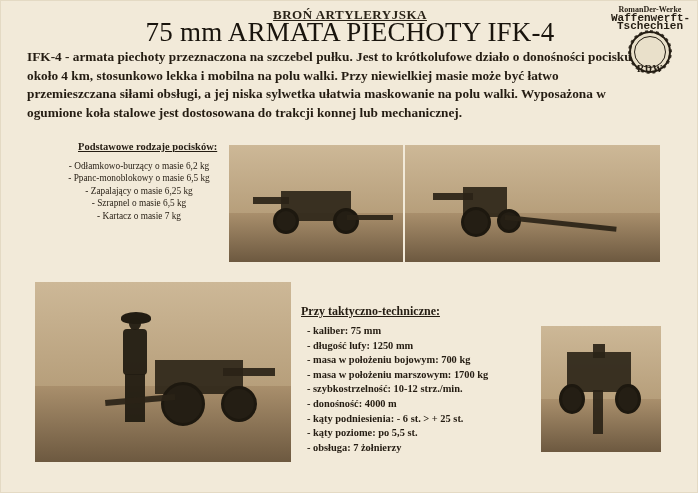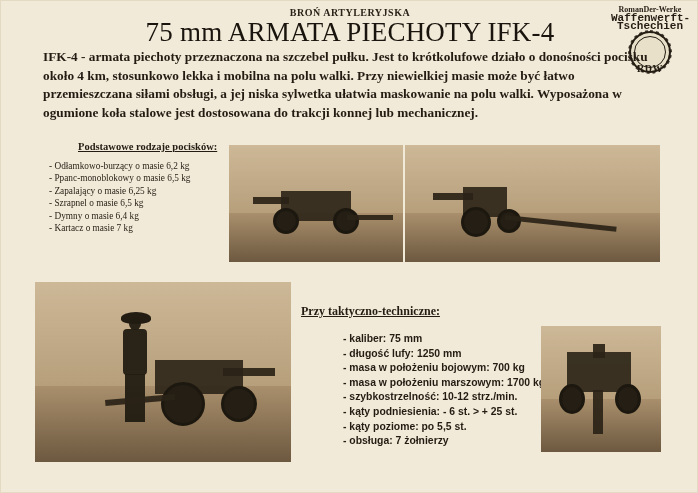--- a/index.html
+++ b/index.html
@@ -21,23 +21,24 @@
   }
   
   .kicker {
     position: absolute;
     top: 6px;
     left: 0;
     width: 698px;
     text-align: center;
     font-family: "Liberation Serif", serif;
     font-weight: bold;
-    font-size: 10px;
+    font-size: 13px;
     letter-spacing: 0.5px;
     color: #2a2318;
+    text-decoration: underline;
   }
   .title {
     position: absolute;
     top: 16px;
     left: 0;
     width: 698px;
     text-align: center;
     font-family: "Liberation Serif", serif;
     font-weight: normal;
     font-size: 27px;
@@ -108,21 +109,21 @@
     font-size: 10px;
     font-weight: bold;
     color: #241d13;
     letter-spacing: 0.5px;
     margin-top: 18px;
   }
   
   .intro {
     position: absolute;
     top: 47px;
-    left: 42px;
+    left: 26px;
     width: 612px;
     font-family: "Liberation Serif", serif;
     font-size: 13.3px;
     line-height: 18.5px;
     font-weight: bold;
     color: #241c12;
     text-align: left;
   }
   
   .ammo-heading {
@@ -139,43 +140,42 @@
   .ammo-list {
     position: absolute;
     top: 159px;
     left: 48px;
     width: 180px;
     font-family: "Liberation Serif", serif;
     font-size: 9.3px;
     line-height: 12.4px;
     color: #241c12;
   }
-  .ammo-list div { white-space: nowrap; }
+  .ammo-list div { white-space: nowrap; text-align: center; }
   
   .specs-heading {
     position: absolute;
     top: 303px;
     left: 300px;
     font-family: "Liberation Serif", serif;
     font-size: 12px;
     font-weight: bold;
     text-decoration: underline;
     color: #241c12;
   }
   .specs-list {
     position: absolute;
-    top: 331px;
+    top: 323px;
     left: 306px;
     width: 250px;
-    font-family: Liberation Sans, sans-serif;
+    font-family: Liberation Serif, serif;
     font-size: 10.4px;
     line-height: 14.6px;
     font-weight: bold;
     color: #241c12;
-    margin-left: 36px;
   }
   .specs-list div { white-space: nowrap; }
   
   .photo {
     position: absolute;
     overflow: hidden;
     background: #9c8466;
   }
   .photo .sky {
     position: absolute;
@@ -246,31 +246,31 @@
   </div>
 
   <div class="intro">IFK-4 - armata piechoty przeznaczona na szczebel pułku. Jest to krótkolufowe działo o donośności pocisku około 4 km, stosunkowo lekka i mobilna na polu walki. Przy niewielkiej masie może być łatwo przemieszczana siłami obsługi, a jej niska sylwetka ułatwia maskowanie na polu walki. Wyposażona w ogumione koła stalowe jest dostosowana do trakcji konnej lub mechanicznej.</div>
 
   <div class="ammo-heading">Podstawowe rodzaje pocisków:</div>
   <div class="ammo-list">
     <div>- Odłamkowo-burzący o masie 6,2 kg</div>
     <div>- Ppanc-monoblokowy o masie 6,5 kg</div>
     <div>- Zapalający o masie 6,25 kg</div>
     <div>- Szrapnel o masie 6,5 kg</div>
-    <div>- Dymny o masie 6,4 kg</div>
     <div>- Kartacz o masie 7 kg</div>
   </div>
 
   <div class="specs-heading">Przy taktyczno-techniczne:</div>
   <div class="specs-list">
     <div>- kaliber: 75 mm</div>
     <div>- długość lufy: 1250 mm</div>
     <div>- masa w położeniu bojowym: 700 kg</div>
     <div>- masa w położeniu marszowym: 1700 kg</div>
     <div>- szybkostrzelność: 10-12 strz./min.</div>
+    <div>- donośność: 4000 m</div>
     <div>- kąty podniesienia: - 6 st. &gt; + 25 st.</div>
     <div>- kąty poziome:  po 5,5 st.</div>
     <div>- obsługa: 7 żołnierzy</div>
   </div>
 
   <div class="photo photo-1">
     <div class="sky"></div>
     <div class="ground"></div>
     <div class="gun-shield" style="left:52px; top:46px; width:70px; height:30px;"></div>
     <div class="gun-barrel" style="left:24px; top:52px; width:36px; height:7px;"></div>

